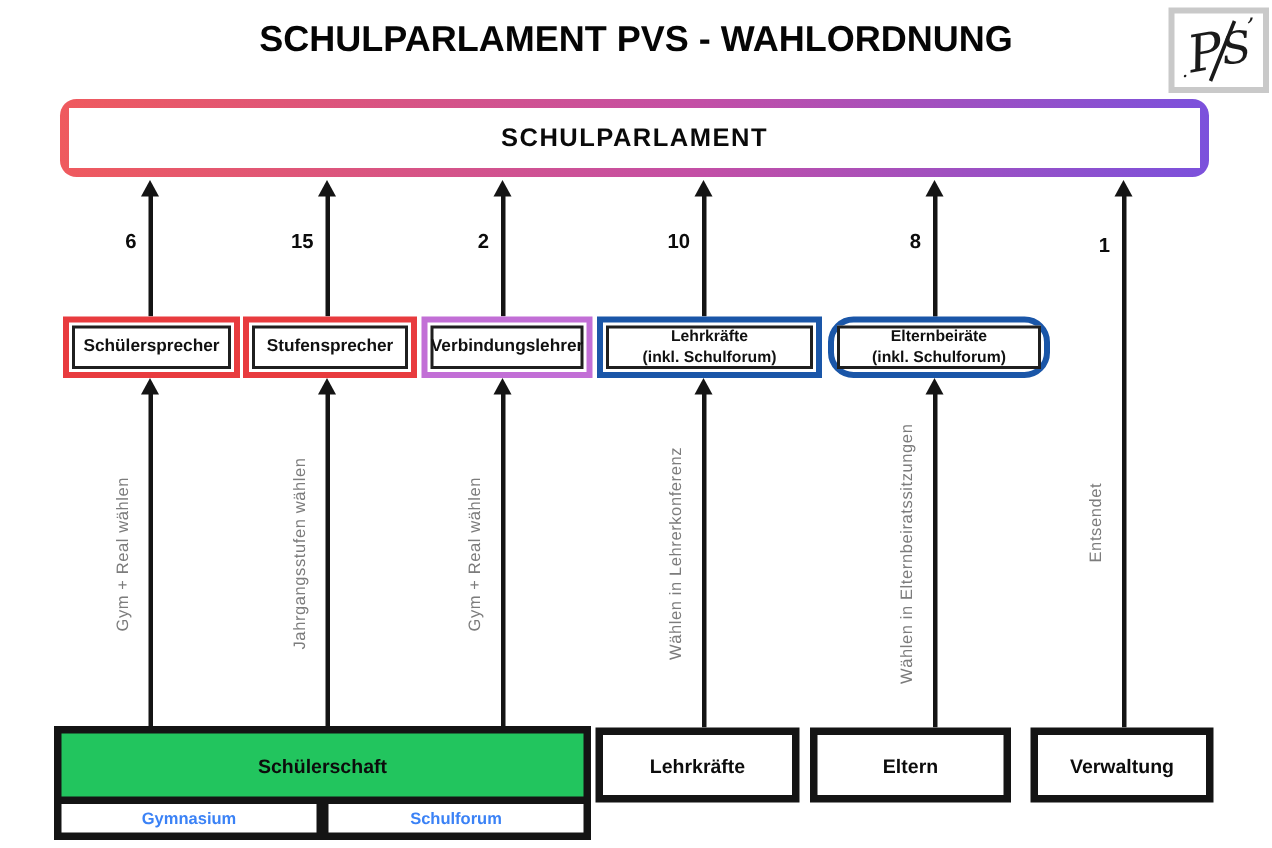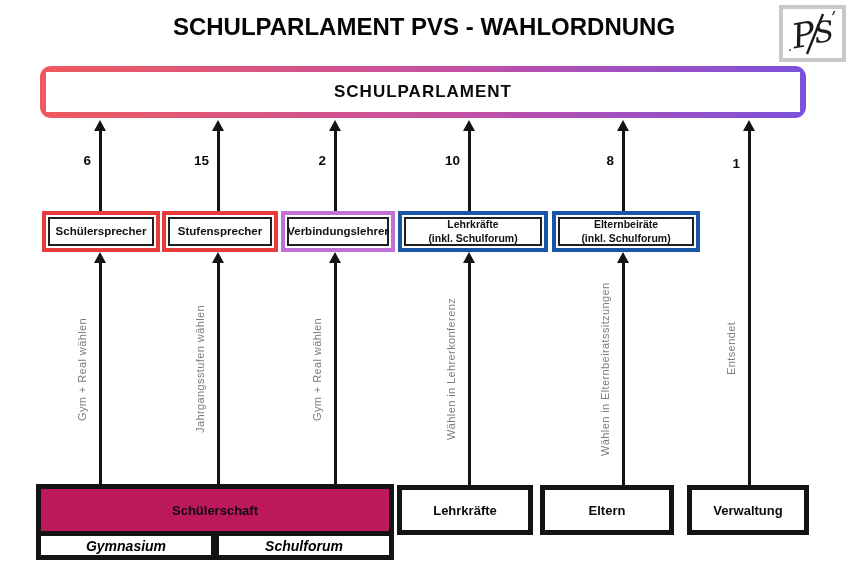--- a/index.html
+++ b/index.html
@@ -63,27 +63,27 @@
     position:absolute;top:485px;height:50px;box-sizing:border-box;
     border:5px solid #141414;background:#fff;
     display:flex;align-items:center;justify-content:center;
     font-weight:bold;font-size:13px;color:#0c0c0c;
   }
   .schueler{
     position:absolute;left:36px;top:484px;width:358px;height:76px;box-sizing:border-box;
     background:#141414;padding:5px;display:flex;flex-direction:column;gap:5px;
   }
   .schueler-main{
-    background:#be185d;flex:1;display:flex;align-items:center;justify-content:center;
+    background:#22c55e;flex:1;display:flex;align-items:center;justify-content:center;
     font-weight:bold;font-size:13px;color:#0c0c0c;
   }
   .schueler-row{display:flex;gap:8px;height:19px;}
   .schueler-row .branch{
     background:#fff;flex:1;display:flex;align-items:center;justify-content:center;
-    font-weight:bold;font-size:14px;color:#000000;font-style:italic;
+    font-weight:bold;font-size:11px;color:#3b82f6;
   }
 </style>
 </head>
 <body>
 
 <div class="stage">
 
   <div class="title">SCHULPARLAMENT PVS - WAHLORDNUNG</div>
 
   <div class="logo">
@@ -140,21 +140,21 @@
   </div>
   <div class="mbox" style="left: 281px; width: 114px; border-color: rgb(194, 111, 214);">
     <div class="mbox-inner">Verbindungslehrer</div>
   </div>
   <div class="mbox" style="left: 398px; width: 150px; border-color: rgb(26, 86, 168);">
     <div class="mbox-inner two">
       <span>Lehrkräfte</span>
       <span>(inkl. Schulforum)</span>
     </div>
   </div>
-  <div class="mbox" style="left: 552px; width: 148px; border-color: rgb(26, 86, 168);">
+  <div class="mbox" style="left: 552px; width: 148px; border-color: rgb(26, 86, 168); border-radius: 17px;">
     <div class="mbox-inner two">
       <span>Elternbeiräte</span>
       <span>(inkl. Schulforum)</span>
     </div>
   </div>
 
   <div class="varrow" style="left:93px;top:252px;height:233px">
       <div class="head"></div>
       <div class="shaft"></div>
     </div>

